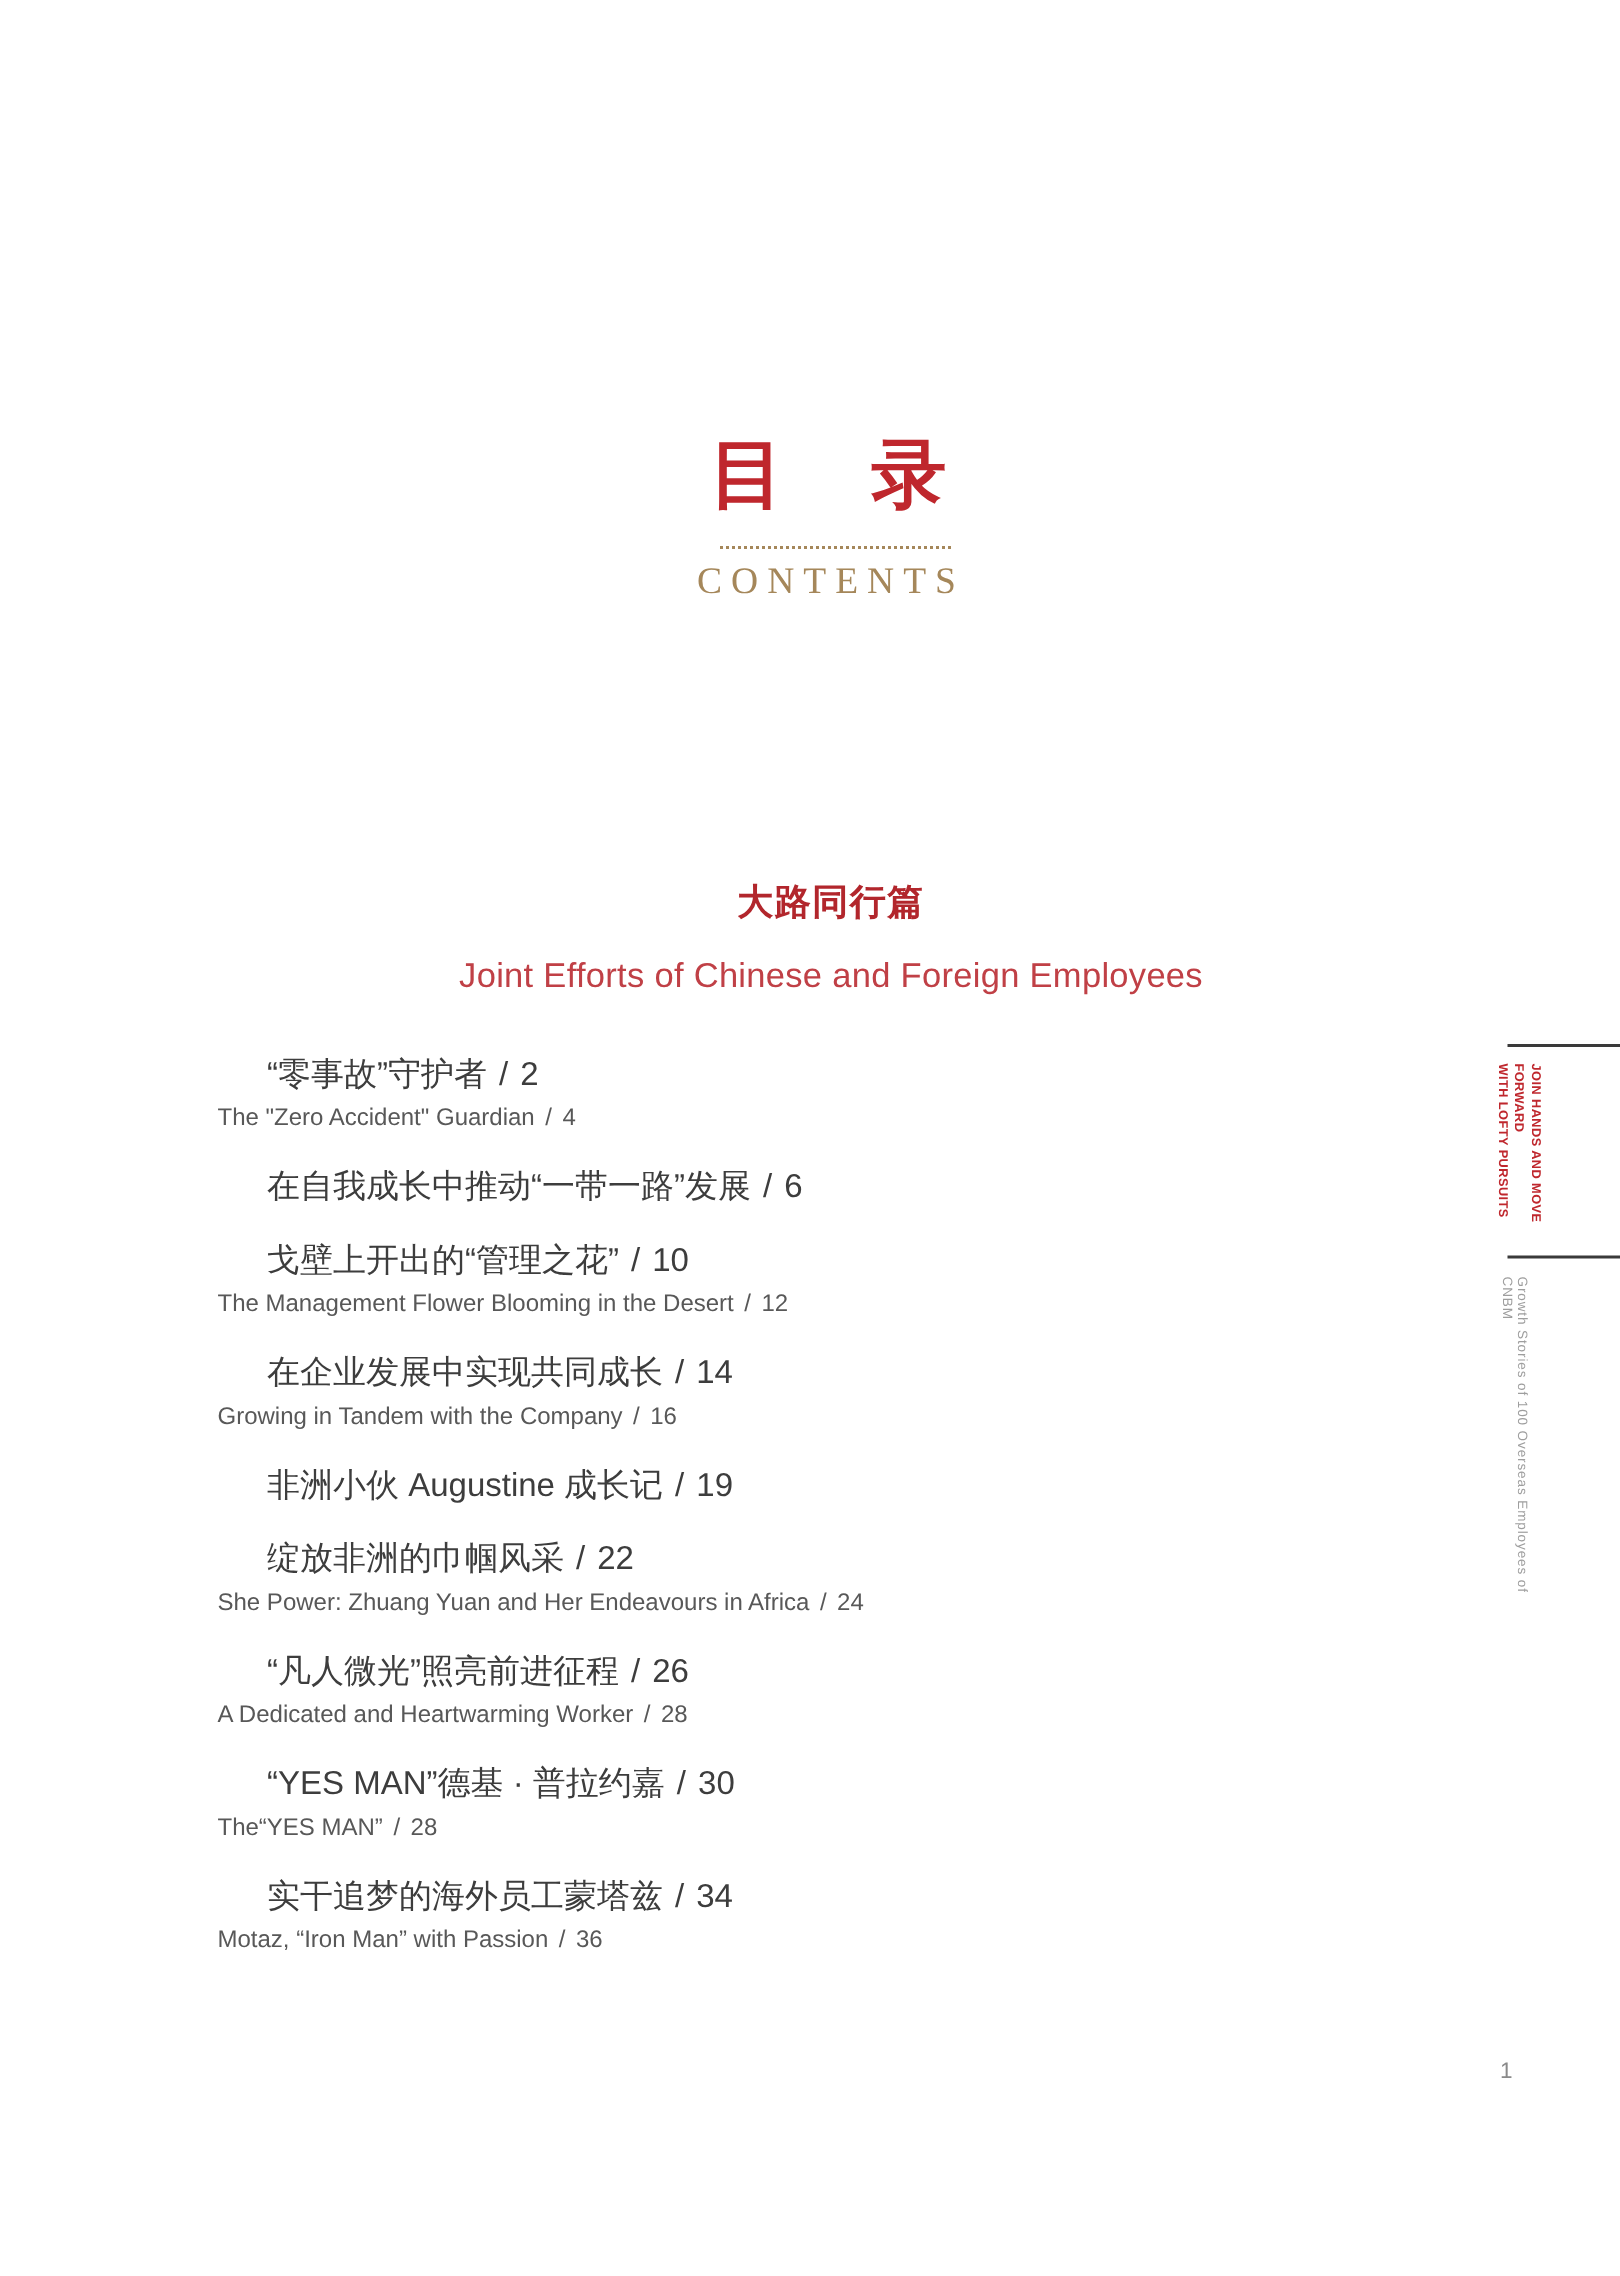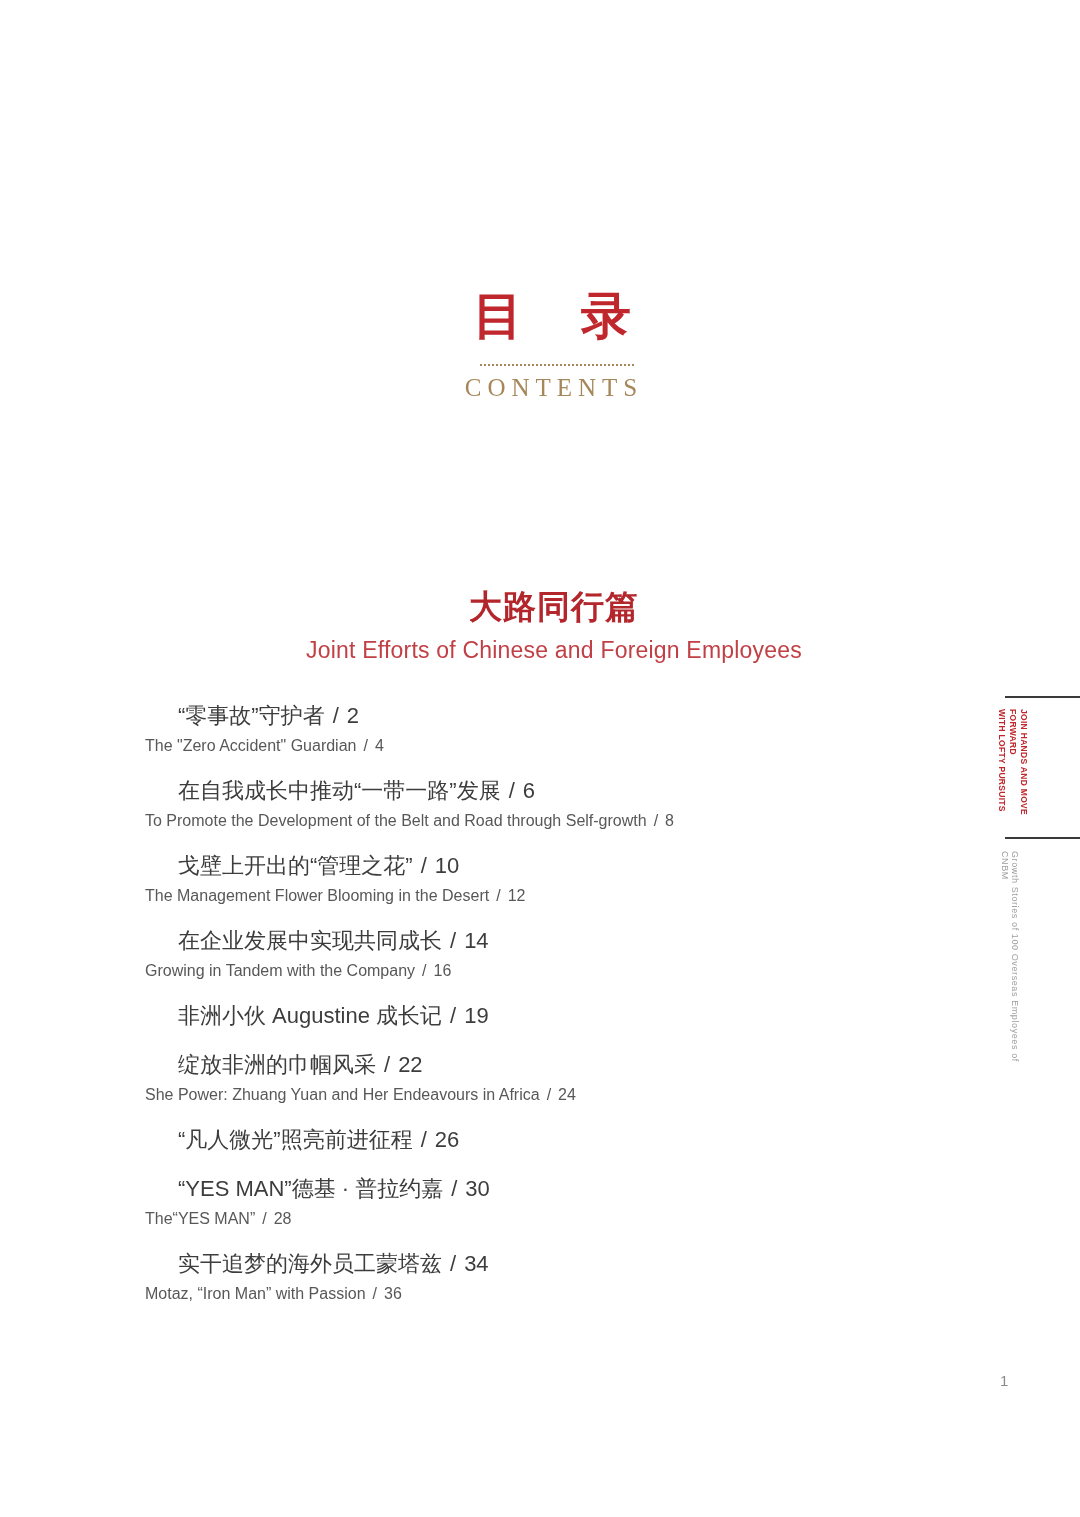--- a/index.html
+++ b/index.html
@@ -45,21 +45,21 @@
     font-family: "Liberation Serif", serif;
     font-size: 25px;
     font-weight: 400;
     color: var(--gold);
     letter-spacing: 6px;
   }
   
   .section-zh {
     top: 585px;
     font-family: "Liberation Serif", serif;
-    font-size: 33px;
+    font-size: 24px;
     font-weight: bold;
     color: var(--section-red);
     letter-spacing: 1px;
   }
   .section-en {
     top: 637px;
     font-size: 23px;
     color: var(--subtitle-red);
     letter-spacing: 0.2px;
   }
@@ -146,21 +146,20 @@
 
   <div class="toc-list">
 
       <div class="toc-entry">
         <div class="toc-zh"><span>“零事故”守护者</span><span class="sep-zh">/</span><span>2</span></div>
         <div class="toc-en"><span>The "Zero Accident" Guardian</span><span class="sep-en">/</span><span>4</span></div>
       </div>
 
       <div class="toc-entry">
         <div class="toc-zh"><span>在自我成长中推动“一带一路”发展</span><span class="sep-zh">/</span><span>6</span></div>
-        <div class="toc-en"><span>To Promote the Development of the Belt and Road through Self-growth</span><span class="sep-en">/</span><span>8</span></div>
       </div>
 
       <div class="toc-entry">
         <div class="toc-zh"><span>戈壁上开出的“管理之花”</span><span class="sep-zh">/</span><span>10</span></div>
         <div class="toc-en"><span>The Management Flower Blooming in the Desert</span><span class="sep-en">/</span><span>12</span></div>
       </div>
 
       <div class="toc-entry">
         <div class="toc-zh"><span>在企业发展中实现共同成长</span><span class="sep-zh">/</span><span>14</span></div>
         <div class="toc-en"><span>Growing in Tandem with the Company</span><span class="sep-en">/</span><span>16</span></div>
@@ -170,20 +169,21 @@
         <div class="toc-zh"><span>非洲小伙 Augustine 成长记</span><span class="sep-zh">/</span><span>19</span></div>
       </div>
 
       <div class="toc-entry">
         <div class="toc-zh"><span>绽放非洲的巾帼风采</span><span class="sep-zh">/</span><span>22</span></div>
         <div class="toc-en"><span>She Power: Zhuang Yuan and Her Endeavours in Africa</span><span class="sep-en">/</span><span>24</span></div>
       </div>
 
       <div class="toc-entry">
         <div class="toc-zh"><span>“凡人微光”照亮前进征程</span><span class="sep-zh">/</span><span>26</span></div>
+        <div class="toc-en"><span>A Dedicated and Heartwarming Worker</span><span class="sep-en">/</span><span>28</span></div>
       </div>
 
       <div class="toc-entry">
         <div class="toc-zh"><span>“YES MAN”德基 · 普拉约嘉</span><span class="sep-zh">/</span><span>30</span></div>
         <div class="toc-en"><span>The“YES MAN”</span><span class="sep-en">/</span><span>28</span></div>
       </div>
 
       <div class="toc-entry">
         <div class="toc-zh"><span>实干追梦的海外员工蒙塔兹</span><span class="sep-zh">/</span><span>34</span></div>
         <div class="toc-en"><span>Motaz, “Iron Man” with Passion</span><span class="sep-en">/</span><span>36</span></div>

